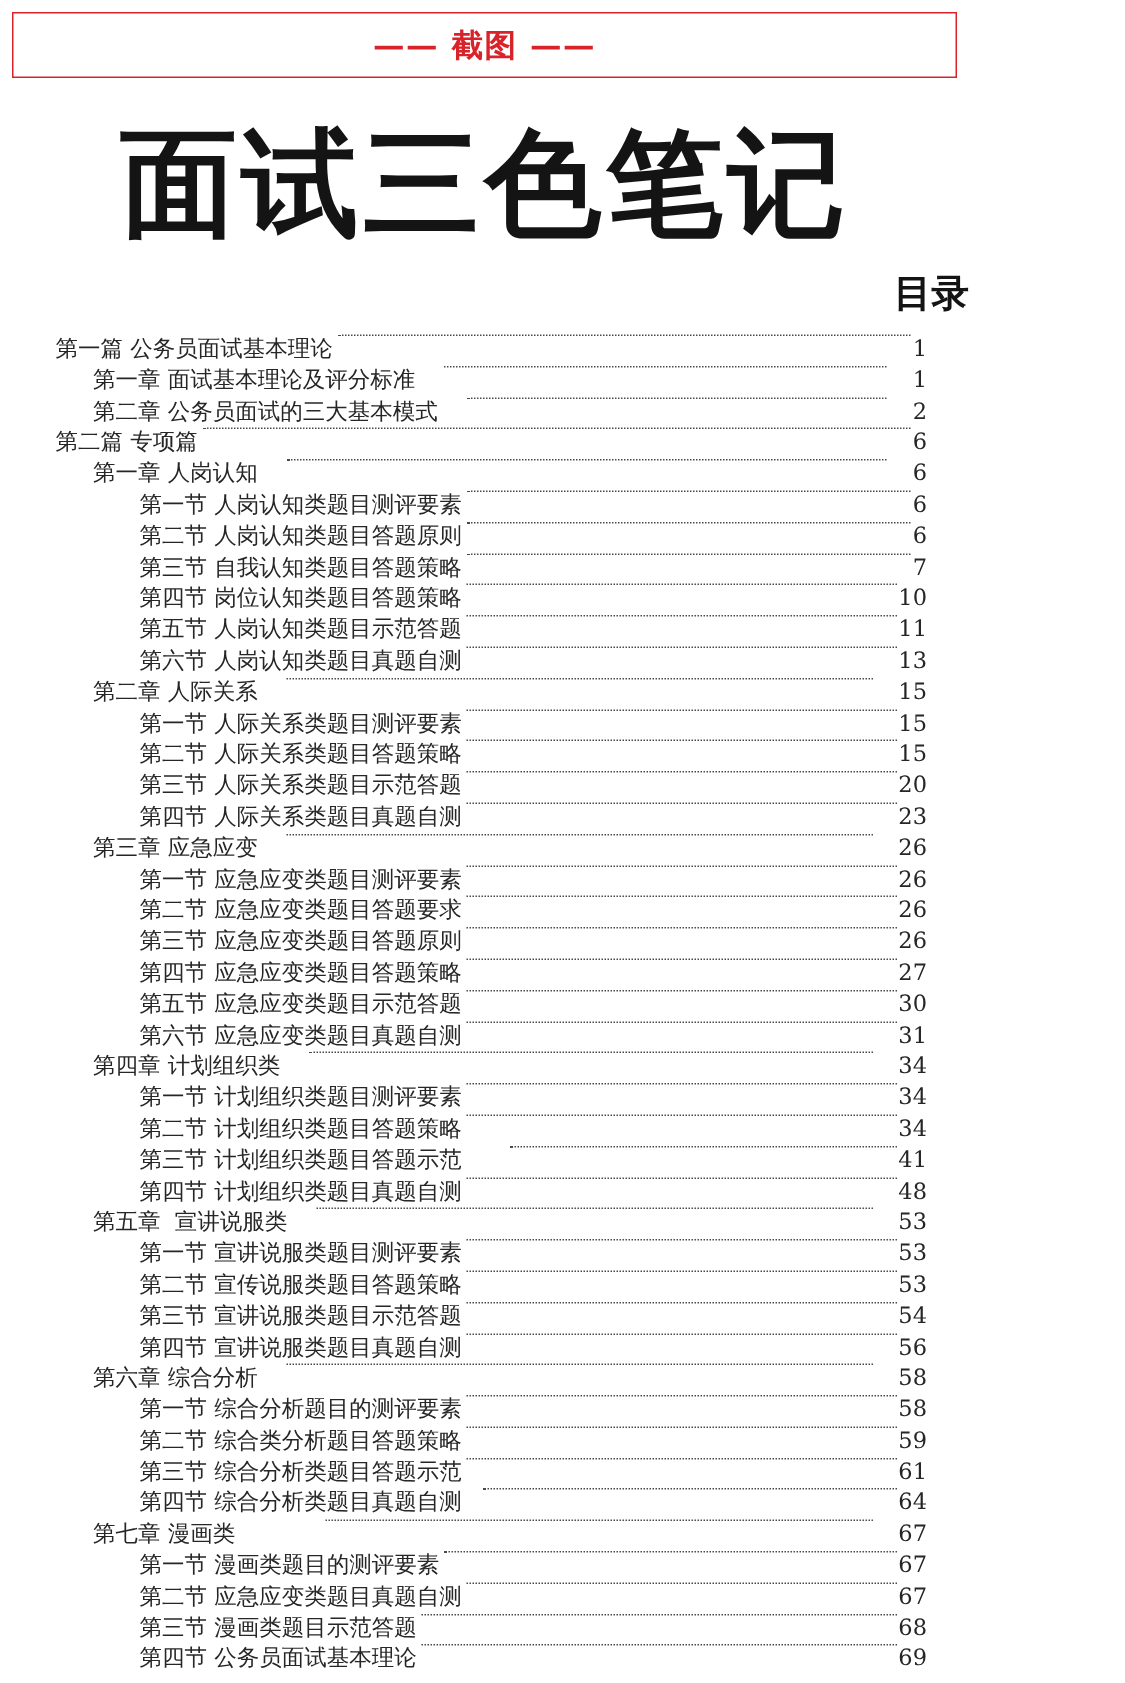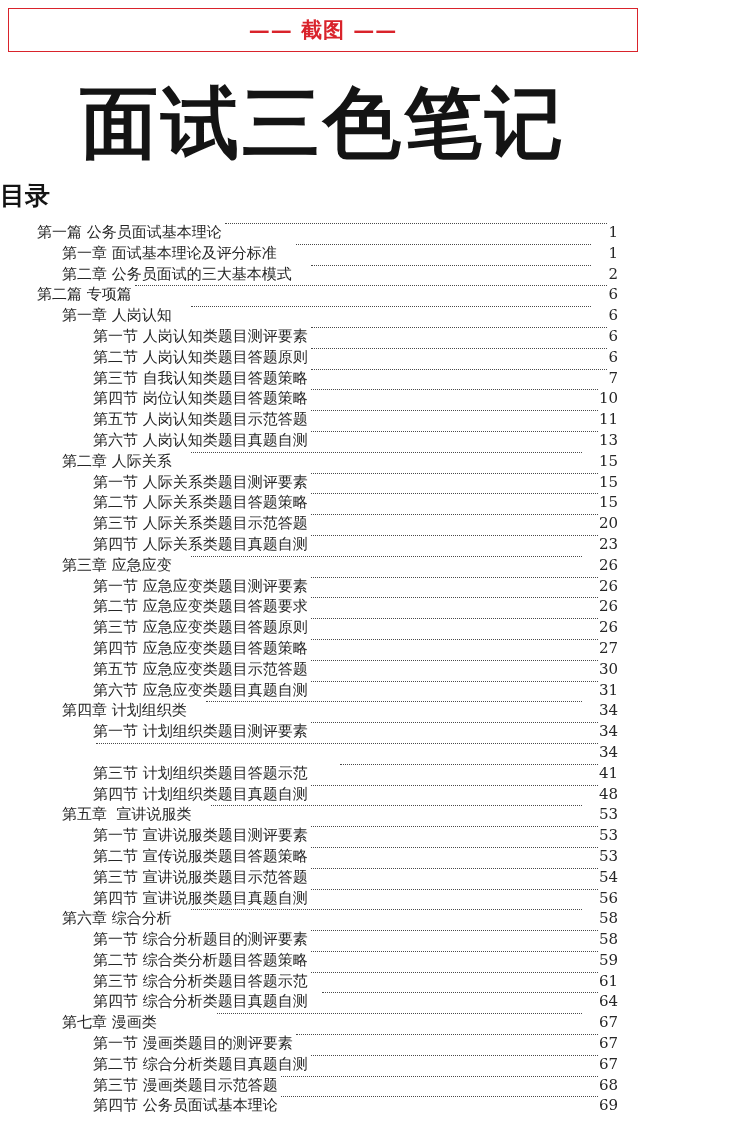--- a/index.html
+++ b/index.html
@@ -32,21 +32,21 @@
     margin-top: 24px;
     text-align: center;
     font-size: 78px;
     line-height: 94px;
     font-weight: bold;
     letter-spacing: 3px;
     color: #141414;
   }
   .toc-heading {
     margin-top: 12px;
-    text-align: left;
+    text-align: right;
     font-size: 25px;
     line-height: 28px;
     font-weight: bold;
     color: #141414;
   }
   .toc {
     margin-top: 13px;
     padding-left: 37px;
     padding-right: 28px;
   }
@@ -226,20 +226,21 @@
     <span class="toc-page">34</span>
   </div>
 
   <div class="toc-row lvl-2">
     <span class="toc-label">第一节 计划组织类题目测评要素</span>
     <span class="toc-leader"></span>
     <span class="toc-page">34</span>
   </div>
 
   <div class="toc-row lvl-2">
+    <span class="toc-label">第二节 计划组织类题目答题策略</span>
     <span class="toc-leader"></span>
     <span class="toc-page">34</span>
   </div>
 
   <div class="toc-row lvl-2">
     <span class="toc-label">第三节 计划组织类题目答题示范</span>
     <span class="toc-leader" style="margin-left: 32px;"></span>
     <span class="toc-page">41</span>
   </div>
 
@@ -315,21 +316,21 @@
     <span class="toc-page">67</span>
   </div>
 
   <div class="toc-row lvl-2">
     <span class="toc-label">第一节 漫画类题目的测评要素</span>
     <span class="toc-leader"></span>
     <span class="toc-page">67</span>
   </div>
 
   <div class="toc-row lvl-2">
-    <span class="toc-label">第二节 综合分析类题目真题自测</span>
+    <span class="toc-label">第二节 应急应变类题目真题自测</span>
     <span class="toc-leader"></span>
     <span class="toc-page">67</span>
   </div>
 
   <div class="toc-row lvl-2">
     <span class="toc-label">第三节 漫画类题目示范答题</span>
     <span class="toc-leader"></span>
     <span class="toc-page">68</span>
   </div>
 

